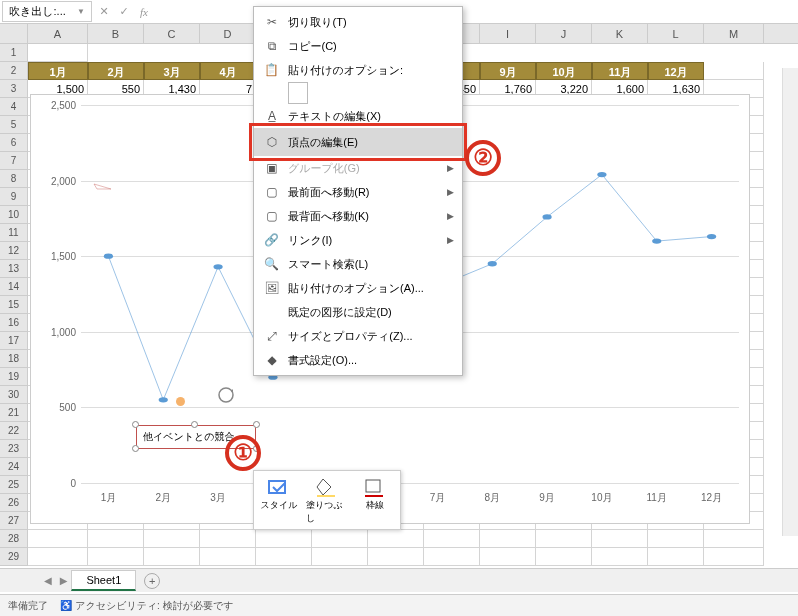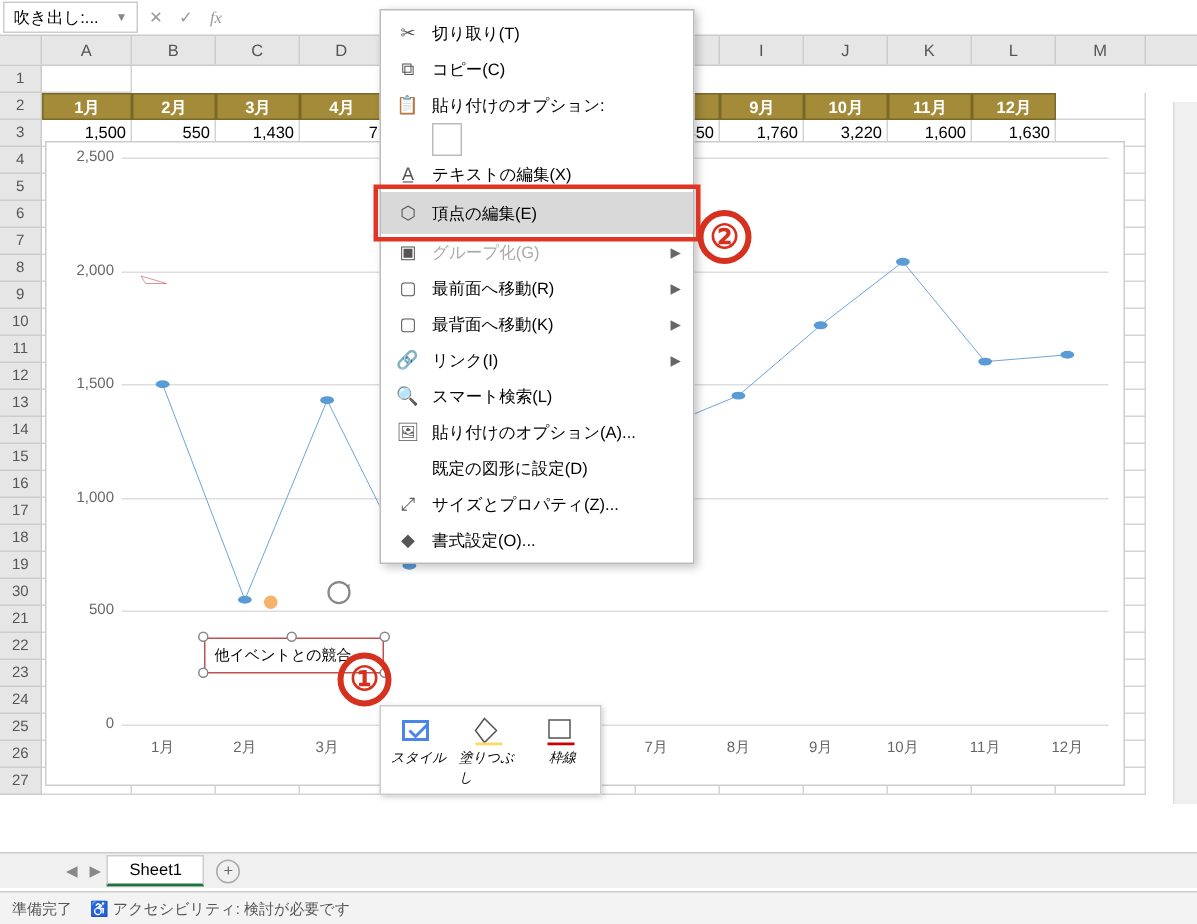--- a/index.html
+++ b/index.html
@@ -41,21 +41,21 @@
   
   .context-menu { position: absolute; left: 253px; top: 6px; width: 210px; background: #fff; border: 1px solid #bbb; box-shadow: 2px 2px 6px rgba(0,0,0,0.25); z-index: 100; padding:3px 0;}
   .ctx-item { display: flex; align-items: center; padding: 4px 10px 4px 8px; font-size: 11px; position:relative;}
   .ctx-ico { width: 20px; height: 16px; display: inline-flex; align-items:center; justify-content:center; margin-right:6px; color:#555; font-size:12px;}
   .ctx-disabled { color: #aaa; }
   .ctx-arrow { position: absolute; right: 8px; color:#666; font-size:9px;}
   .ctx-highlight { outline: 3px solid #e03424; outline-offset: 2px; background: #d9d9d9; padding-top:6px; padding-bottom:6px;}
   .paste-opts { padding-left: 34px; display:flex; gap:4px;}
   .paste-box { width:20px; height:22px; border:1px solid #bbb;}
   
-  .mini-toolbar { position: absolute; left: 253px; top: 470px; background: #fff; border: 1px solid #ccc; box-shadow: 1px 1px 4px rgba(0,0,0,0.2); display: flex; padding: 4px; gap: 6px; z-index:99;font-style:italic;}
+  .mini-toolbar { position: absolute; left: 253px; top: 470px; background: #fff; border: 1px solid #ccc; box-shadow: 1px 1px 4px rgba(0,0,0,0.2); display: flex; padding: 4px; gap: 6px; z-index:99;}
   .mt-btn { display: flex; flex-direction: column; align-items: center; width: 42px; font-size: 9px; }
   .mt-ico { width: 28px; height: 24px; display:flex; align-items:center; justify-content:center; font-size:16px;}
   
   .annot { position: absolute; width: 36px; height: 36px; border: 4px solid #d6301f; border-radius: 50%; color: #d6301f; font-size: 22px; font-weight: bold; display: flex; align-items: center; justify-content: center; z-index: 200; background:rgba(255,255,255,0.0);}
   
   .sheet-tabs { position:absolute; bottom:24px; left:0; right:0; height:24px; display:flex; align-items:center; border-top:1px solid #ccc; background:#f0f0f0; padding-left:40px;}
   .stab-nav { color:#888; margin:0 4px; font-size:10px;}
   .stab { background:#fff; border:1px solid #ccc; border-bottom:2px solid #217346; padding:3px 14px; font-size:11px;}
   .stab-add { margin-left:8px; width:16px; height:16px; border:1px solid #aaa; border-radius:50%; text-align:center; line-height:14px; color:#666;}
   
@@ -494,20 +494,52 @@
         <div class="cell cw" style="width: 56px;"></div>
         <div class="cell cw" style="width: 56px;"></div>
         <div class="cell cw" style="width: 56px;"></div>
         <div class="cell cw" style="width: 56px;"></div>
         <div class="cell cw" style="width: 56px;"></div>
         <div class="cell cw" style="width: 56px;"></div>
         <div class="cell cw-M" style="width: 60px;"></div>
       </div>
       <div class="row">
         <div class="row-h">27</div>
+        <div class="cell cw-A" style="width: 60px;"></div>
+        <div class="cell cw" style="width: 56px;"></div>
+        <div class="cell cw" style="width: 56px;"></div>
+        <div class="cell cw" style="width: 56px;"></div>
+        <div class="cell cw" style="width: 56px;"></div>
+        <div class="cell cw" style="width: 56px;"></div>
+        <div class="cell cw" style="width: 56px;"></div>
+        <div class="cell cw" style="width: 56px;"></div>
+        <div class="cell cw" style="width: 56px;"></div>
+        <div class="cell cw" style="width: 56px;"></div>
+        <div class="cell cw" style="width: 56px;"></div>
+        <div class="cell cw" style="width: 56px;"></div>
+        <div class="cell cw-M" style="width: 60px;"></div>
+      </div>
+      <div class="row">
+        <div class="row-h">28</div>
+        <div class="cell cw-A" style="width: 60px;"></div>
+        <div class="cell cw" style="width: 56px;"></div>
+        <div class="cell cw" style="width: 56px;"></div>
+        <div class="cell cw" style="width: 56px;"></div>
+        <div class="cell cw" style="width: 56px;"></div>
+        <div class="cell cw" style="width: 56px;"></div>
+        <div class="cell cw" style="width: 56px;"></div>
+        <div class="cell cw" style="width: 56px;"></div>
+        <div class="cell cw" style="width: 56px;"></div>
+        <div class="cell cw" style="width: 56px;"></div>
+        <div class="cell cw" style="width: 56px;"></div>
+        <div class="cell cw" style="width: 56px;"></div>
+        <div class="cell cw-M" style="width: 60px;"></div>
+      </div>
+      <div class="row">
+        <div class="row-h">29</div>
         <div class="cell cw-A" style="width: 60px;"></div>
         <div class="cell cw" style="width: 56px;"></div>
         <div class="cell cw" style="width: 56px;"></div>
         <div class="cell cw" style="width: 56px;"></div>
         <div class="cell cw" style="width: 56px;"></div>
         <div class="cell cw" style="width: 56px;"></div>
         <div class="cell cw" style="width: 56px;"></div>
         <div class="cell cw" style="width: 56px;"></div>
         <div class="cell cw" style="width: 56px;"></div>
         <div class="cell cw" style="width: 56px;"></div>

